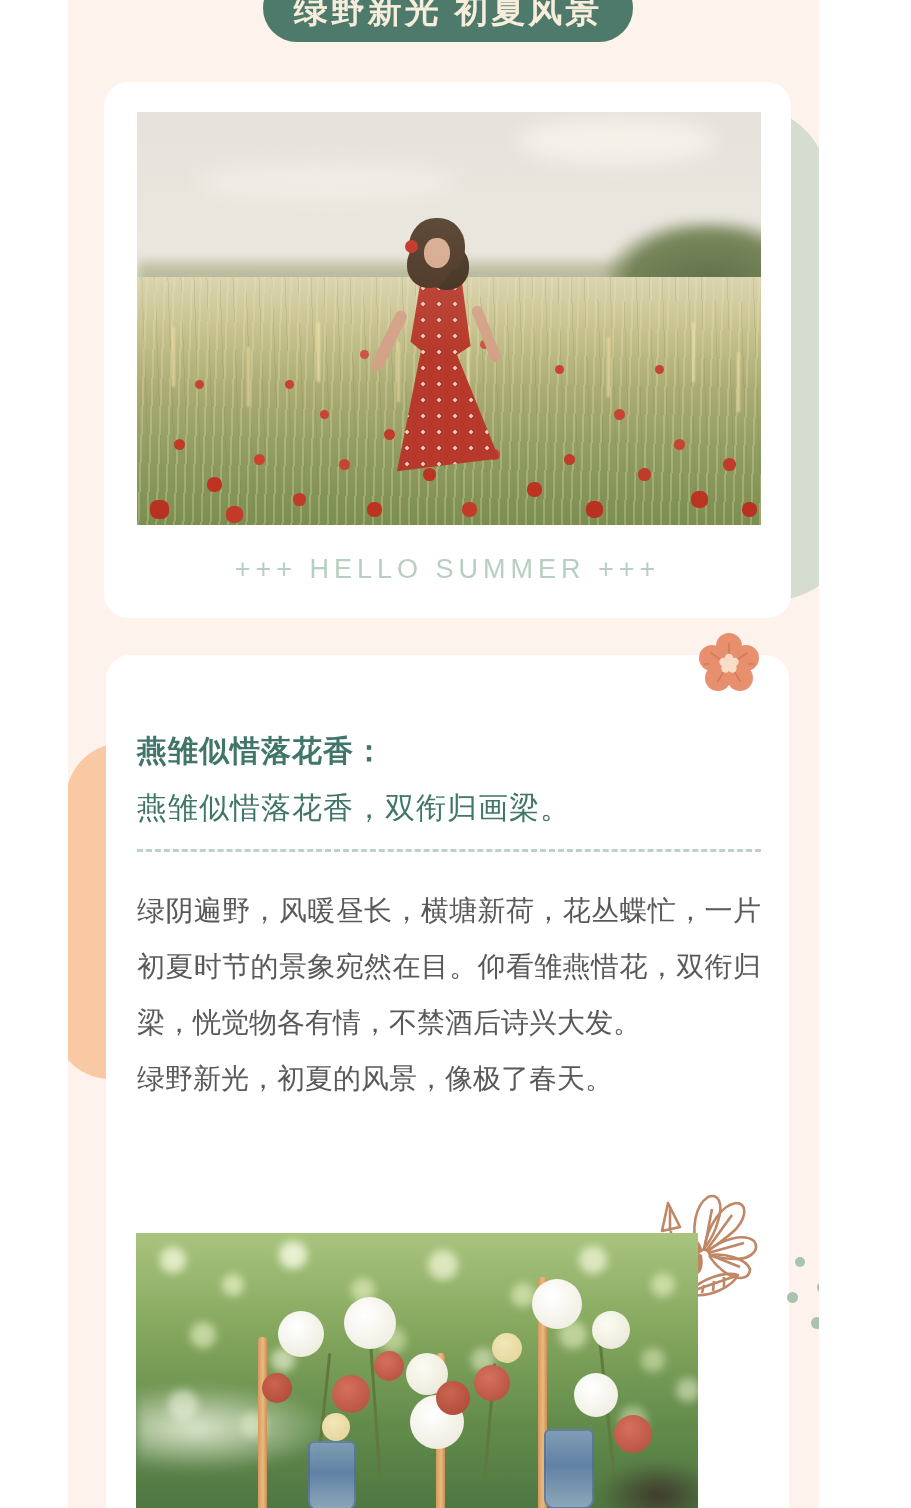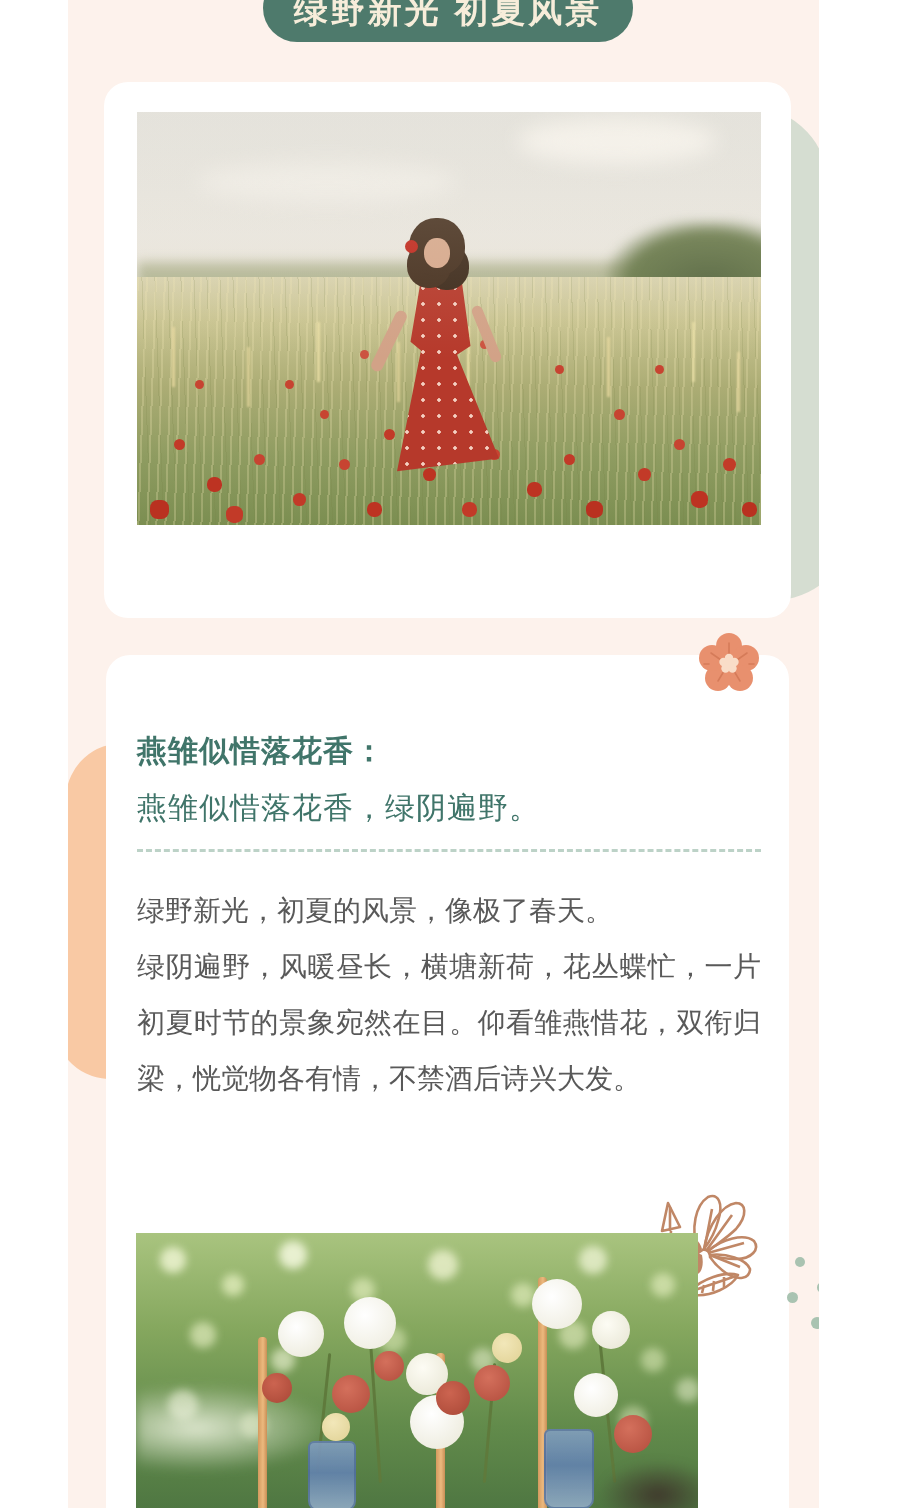--- a/index.html
+++ b/index.html
@@ -161,29 +161,30 @@
         <div class="p1-poppies"></div>
         <div class="p1-arm-l"></div>
         <div class="p1-arm-r"></div>
         <div class="p1-dress"></div>
         <div class="p1-vneck"></div>
         <div class="p1-hair"></div>
         <div class="p1-face"></div>
         <div class="p1-hairflower"></div>
         <div class="p1-haze"></div>
       </div>
+      <div class="caption1">+++ HELLO SUMMER +++</div>
     </div>
 
     <div class="card2">
       <div class="heading">燕雏似惜落花香：</div>
-      <div class="quote">燕雏似惜落花香，绿阴遍野。</div>
+      <div class="quote">燕雏似惜落花香，双衔归画梁。</div>
       <div class="divider"></div>
       <div class="bodytext">
+        <p>绿阴遍野，风暖昼长，横塘新荷，花丛蝶忙，一片初夏时节的景象宛然在目。仰看雏燕惜花，双衔归梁，恍觉物各有情，不禁酒后诗兴大发。</p>
         <p>绿野新光，初夏的风景，像极了春天。</p>
-        <p>绿阴遍野，风暖昼长，横塘新荷，花丛蝶忙，一片初夏时节的景象宛然在目。仰看雏燕惜花，双衔归梁，恍觉物各有情，不禁酒后诗兴大发。</p>
       </div>
 
       <svg class="lineart" viewBox="0 0 116 118">
         <g fill="none" stroke="#c08766" stroke-width="2.6" stroke-linejoin="round">
           <path d="M46 66 C38 40 44 18 56 10 C66 6 72 16 66 34 C64 42 58 54 52 62 Z"></path>
           <path d="M52 62 C56 38 70 18 84 16 C94 16 96 28 84 42 C76 50 64 58 56 64 Z"></path>
           <path d="M56 64 C70 52 92 46 102 54 C108 62 100 72 84 72 C74 72 64 70 58 68 Z"></path>
           <path d="M58 68 C74 66 94 72 98 82 C98 92 86 94 74 86 C68 82 62 76 58 70 Z"></path>
           <path d="M52 64 L60 22 M54 64 L80 28 M56 66 L92 56 M58 68 L88 80"></path>
           <path d="M16 16 L28 40 L10 44 Z"></path>

